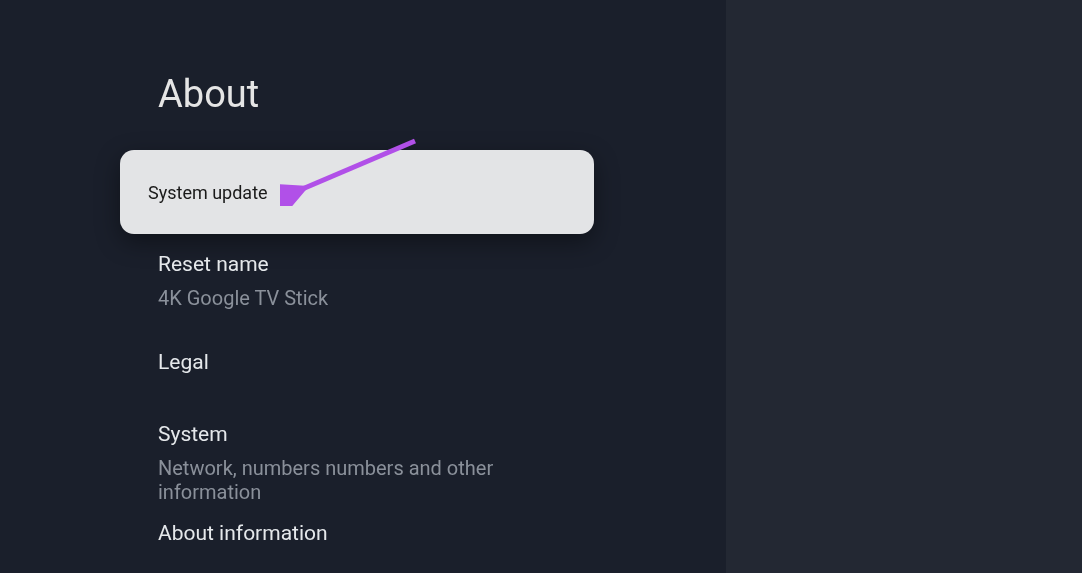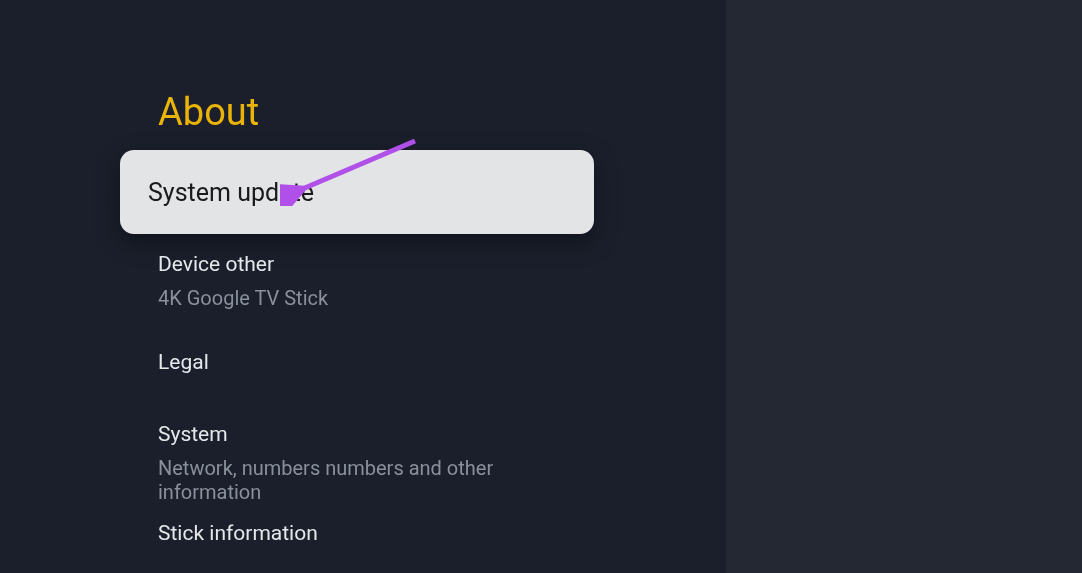--- a/index.html
+++ b/index.html
@@ -26,45 +26,45 @@
       position: absolute;
       left: 726px;
       top: 0;
       width: 356px;
       height: 573px;
       background: #232833;
     }
     .page-title {
       position: absolute;
       left: 158px;
-      top: 90px;
+      top: 72px;
       font-size: 38px;
       font-weight: 400;
-      color: #eab308;
+      color: #e5e5e5;
     }
     .menu-item {
       position: absolute;
       left: 158px;
       width: 440px;
     }
     .menu-item-selected {
       position: absolute;
       left: 120px;
       top: 150px;
       width: 474px;
       height: 84px;
       background: #e3e4e6;
       border-radius: 14px;
       box-shadow: 0 8px 24px rgba(0, 0, 0, 0.4);
       display: flex;
       align-items: center;
       padding-left: 28px;
     }
     .menu-item-selected-label {
-      font-size: 25px;
+      font-size: 18px;
       color: #1a1a1a;
       font-weight: 400;
     }
     .menu-device-name {
       top: 252px;
     }
     .menu-reset {
       top: 350px;
     }
     .menu-status {
@@ -97,35 +97,35 @@
 <body>
 
 <div class="main-panel">
   <h1 class="page-title">About</h1>
 
   <div class="menu-item-selected">
     <span class="menu-item-selected-label">System update</span>
   </div>
 
   <div class="menu-item menu-device-name">
-    <span class="menu-label">Device other</span>
+    <span class="menu-label">Reset name</span>
     <span class="menu-sublabel">4K Google TV Stick</span>
   </div>
 
   <div class="menu-item menu-reset">
     <span class="menu-label">Legal</span>
   </div>
 
   <div class="menu-item menu-status">
     <span class="menu-label">System</span>
     <span class="menu-sublabel">Network, numbers numbers and other information</span>
   </div>
 
   <div class="menu-item menu-legal">
-    <span class="menu-label">Stick information</span>
+    <span class="menu-label">About information</span>
   </div>
 
   <svg class="arrow-annotation" width="150" height="70" viewBox="0 0 150 70">
     <defs>
       <marker id="arrowhead" markerWidth="12" markerHeight="12" refX="2" refY="6" orient="auto">
         <path d="M0,6 L12,0 L9,6 L12,12 Z" fill="#b150e8"></path>
       </marker>
     </defs>
     <line x1="135" y1="5" x2="20" y2="54" stroke="#b150e8" stroke-width="5" marker-end="url(#arrowhead)"></line>
   </svg>

